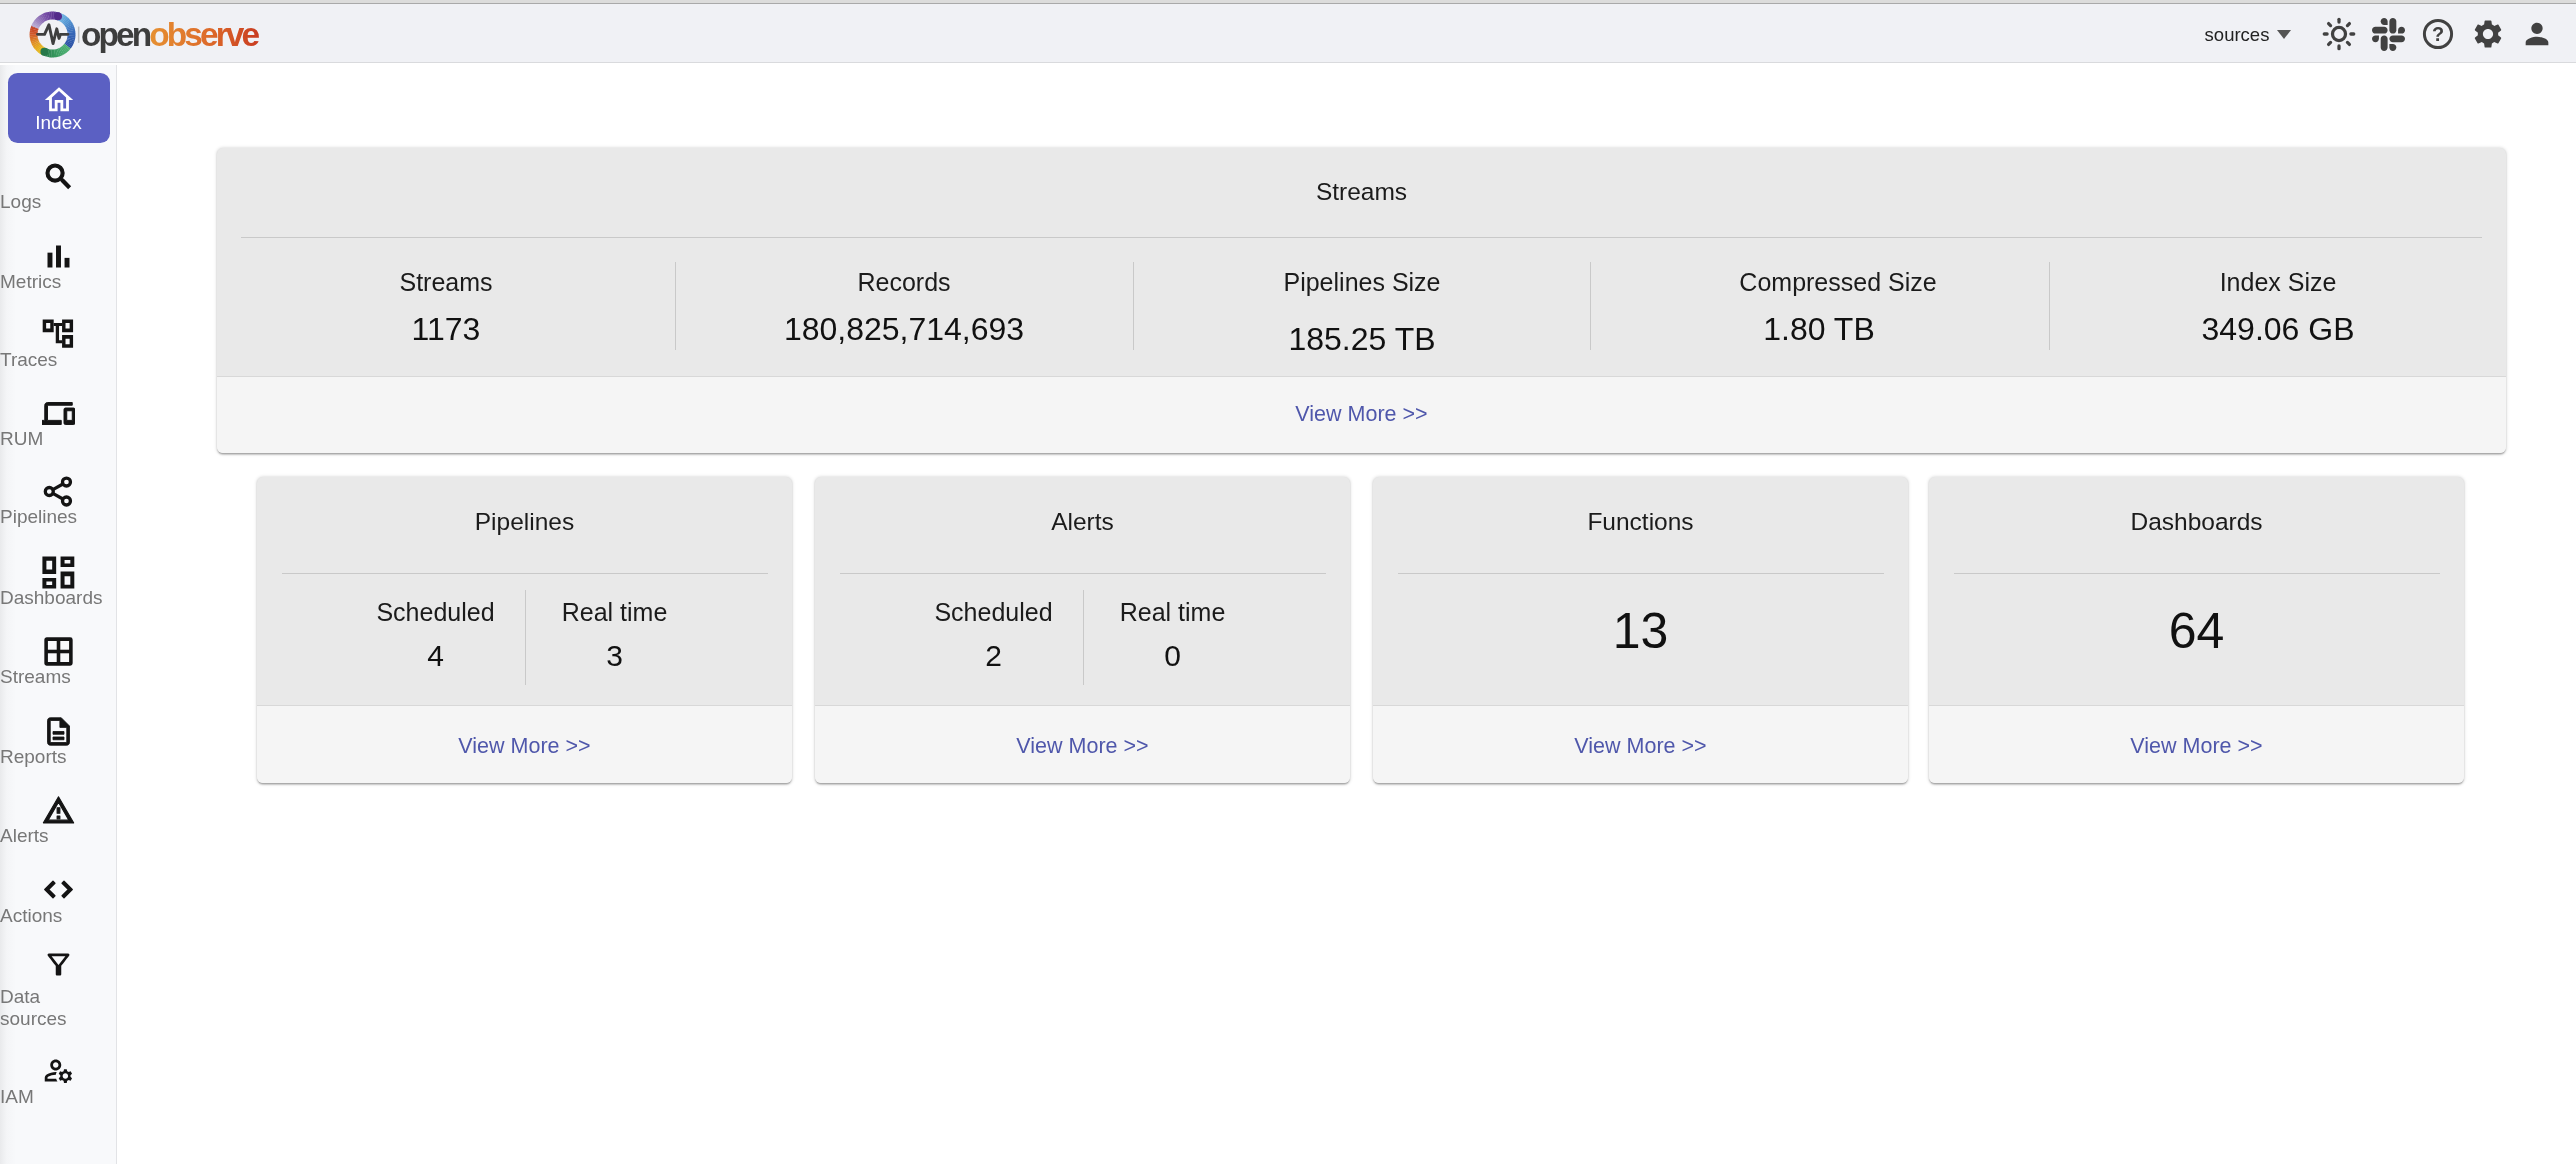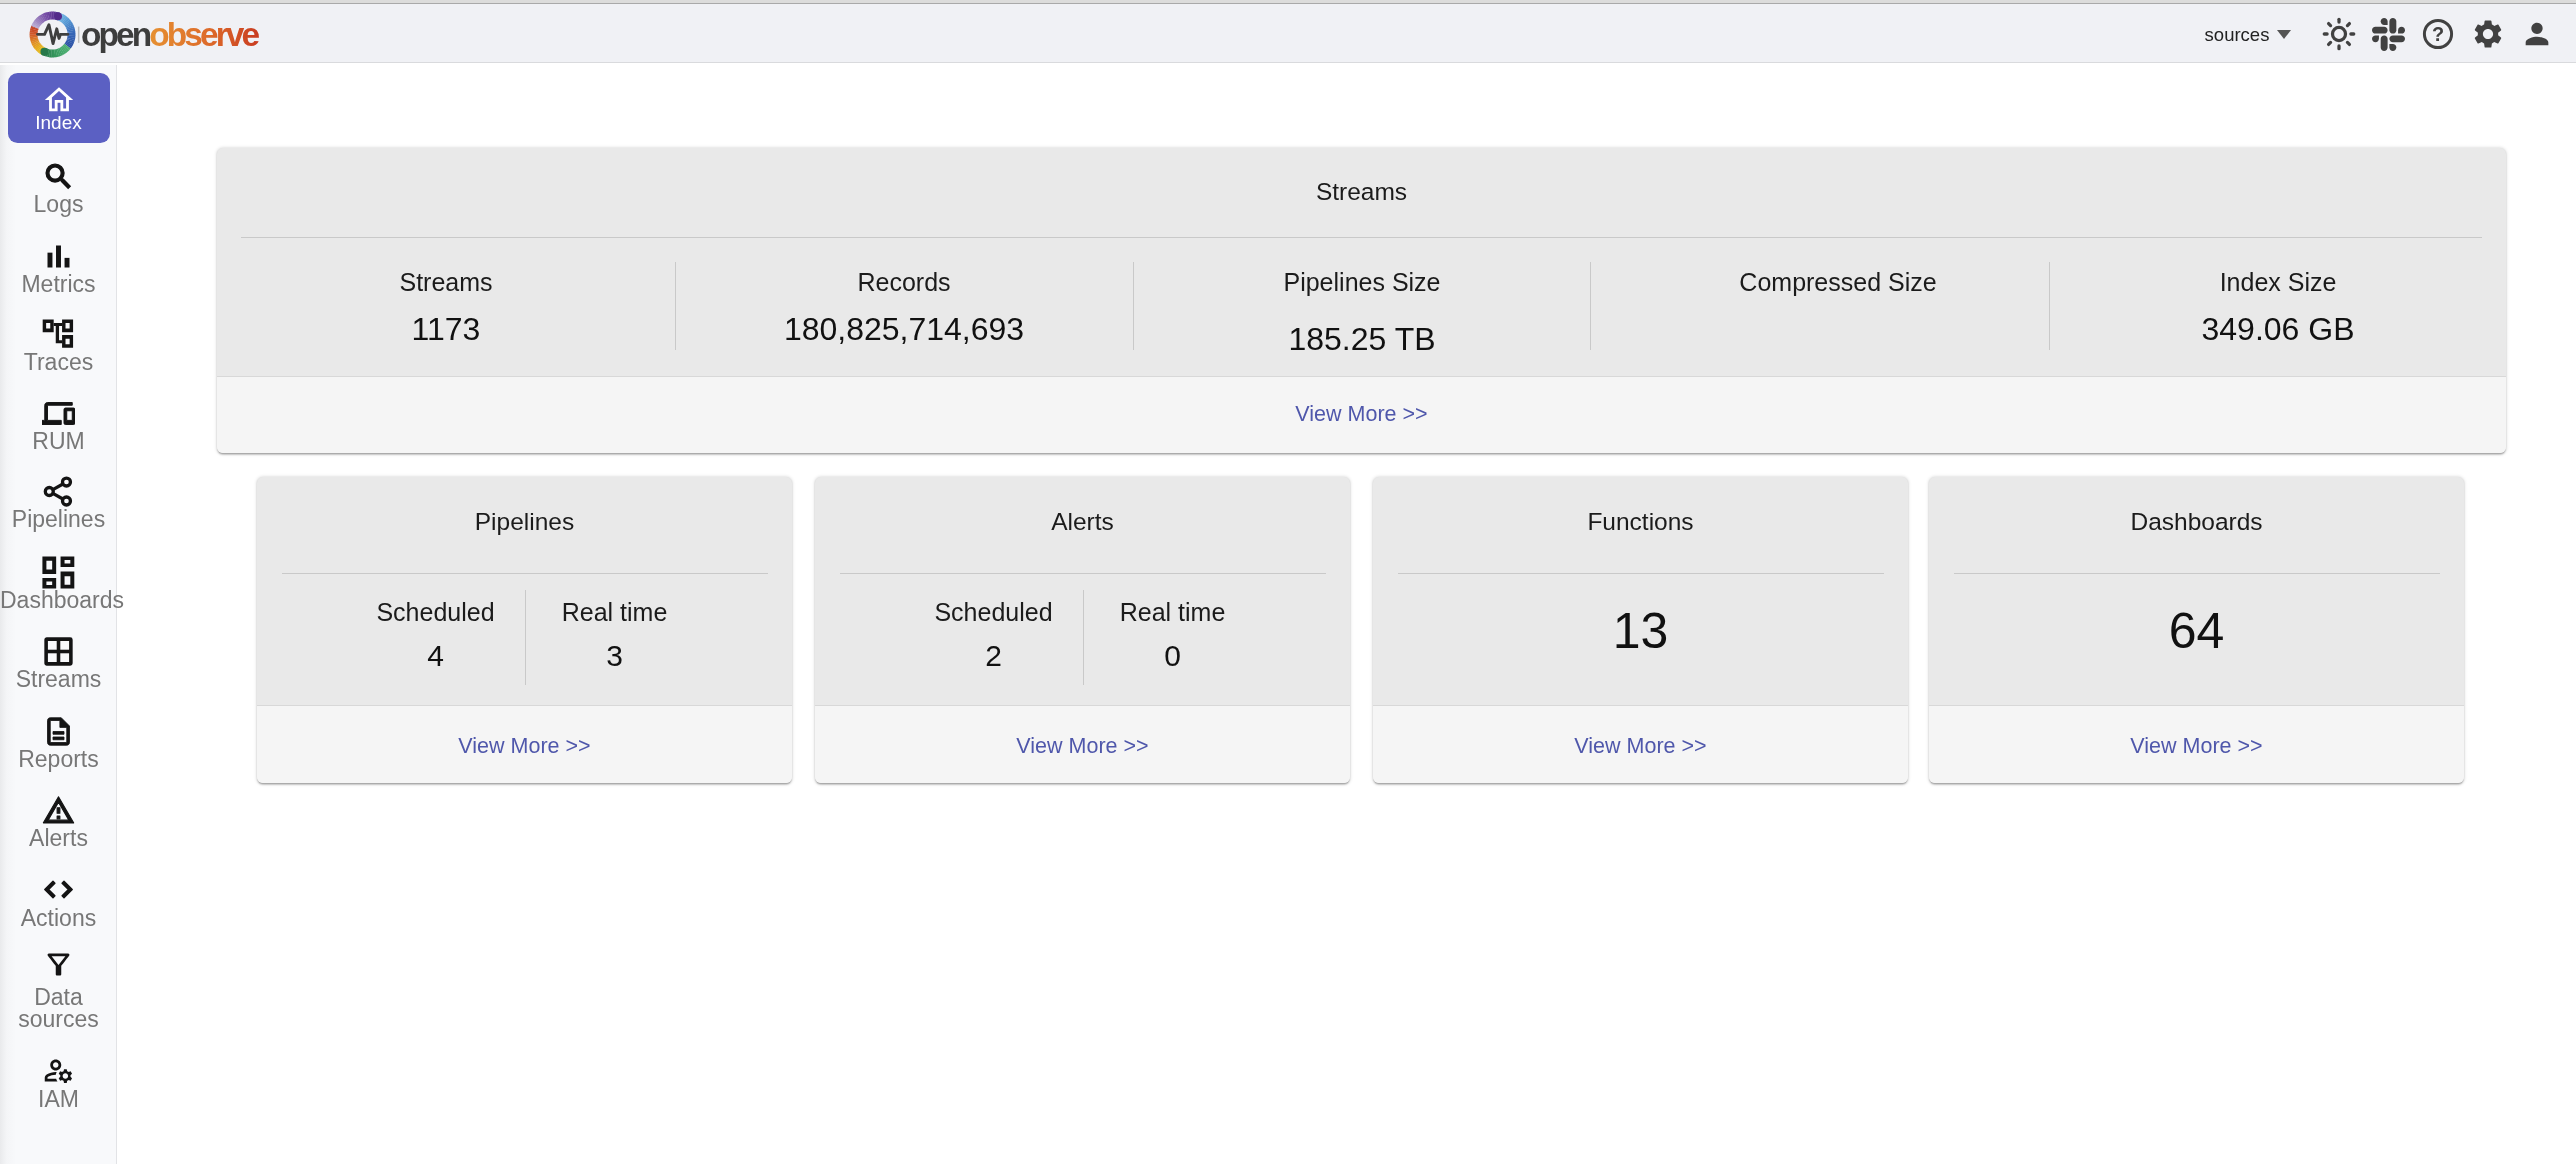--- a/index.html
+++ b/index.html
@@ -2,21 +2,21 @@
 <html style="font-size:12px"><head><meta charset="utf-8">
 <style>
 *{margin:0;padding:0;box-sizing:border-box}
 html,body{width:2576px;height:1164px;overflow:hidden;background:#fff;
  font-family:"Liberation Sans",sans-serif;-webkit-font-smoothing:antialiased}
 .abs{position:absolute}
 #topstrip{left:0;top:0;width:2576px;height:3px;background:#dcdcdb}
 #topline{left:0;top:3px;width:2576px;height:1.5px;background:#a9a9a9}
 #header{left:0;top:4.4px;width:2576px;height:59px;background:#f0f1f5;border-bottom:0.7px solid #d9dadd}
 #sidebar{left:0;top:65px;width:117px;height:1100px;background:linear-gradient(to right,#e9eaec 0,#f4f5f7 6.7px,#f8f9fb 16.3px);border-right:0.7px solid #e2e3e6}
-.sideitem{left:0;width:117px;text-align:center;color:#777;font-size:23px}
+.sideitem{left:0;width:117px;text-align:left;color:#777;font-size:19px}
 #homebtn{left:8.2px;top:73px;width:102px;height:70px;background:#5b60c3;border-radius:9.6px}
 .card{background:#e9e9e9;border-radius:6px;box-shadow:0 0.7px 3.7px rgba(0,0,0,.2),0 1.5px 1.5px rgba(0,0,0,.14),0 2.2px 0.7px -1.5px rgba(0,0,0,.12);overflow:hidden}
 .ctitle{width:100%;text-align:center;font-size:24.5px;color:#1b1b1b}
 .cdiv{height:0.7px;background:#c9c9c9}
 .vdiv{width:0.7px;background:#c9c9c9}
 .cfoot{position:absolute;left:0;width:100%;background:#f5f5f5;border-top:0.7px solid #d8d8d8}
 .vm{position:absolute;width:100%;text-align:center;font-size:21.5px;color:#4f57ab}
 .slabel{position:absolute;text-align:center;font-size:25px;color:#1b1b1b}
 .sval{position:absolute;text-align:center;font-size:32px;color:#111}
 .bigval{position:absolute;text-align:center;color:#111}
@@ -244,20 +244,21 @@
 <div class="abs cdiv" style="left:24px;right:24px;top:89px"></div>
 <div class="slabel" style="left:0px;width:458px;top:120px">Streams</div>
 <div class="sval" style="left:0px;width:458px;top:163px">1173</div>
 <div class="slabel" style="left:458px;width:458px;top:120px">Records</div>
 <div class="sval" style="left:458px;width:458px;top:163px">180,825,714,693</div>
 <div class="abs vdiv" style="left:458px;top:114px;height:88px"></div>
 <div class="slabel" style="left:916px;width:458px;top:120px">Pipelines Size</div>
 <div class="sval" style="left:916px;width:458px;top:173px">185.25 TB</div>
 <div class="abs vdiv" style="left:916px;top:114px;height:88px"></div>
 <div class="slabel" style="left:1373px;width:496px;top:120px">Compressed Size</div>
+<div class="sval" style="left:1373px;width:458px;top:163px">1.80 TB</div>
 <div class="abs vdiv" style="left:1373px;top:114px;height:88px"></div>
 <div class="slabel" style="left:1832px;width:458px;top:120px">Index Size</div>
 <div class="sval" style="left:1832px;width:458px;top:163px">349.06 GB</div>
 <div class="abs vdiv" style="left:1832px;top:114px;height:88px"></div>
 <div class="cfoot" style="top:228px;height:77px"></div>
 <div class="vm" style="top:254px">View More &gt;&gt;</div>
 </div>
 <div class="abs card" style="left:257px;top:477px;width:535px;height:306px">
 <div class="abs ctitle" style="top:31px">Pipelines</div>
 <div class="abs cdiv" style="left:24.5px;right:24.5px;top:96px"></div>

